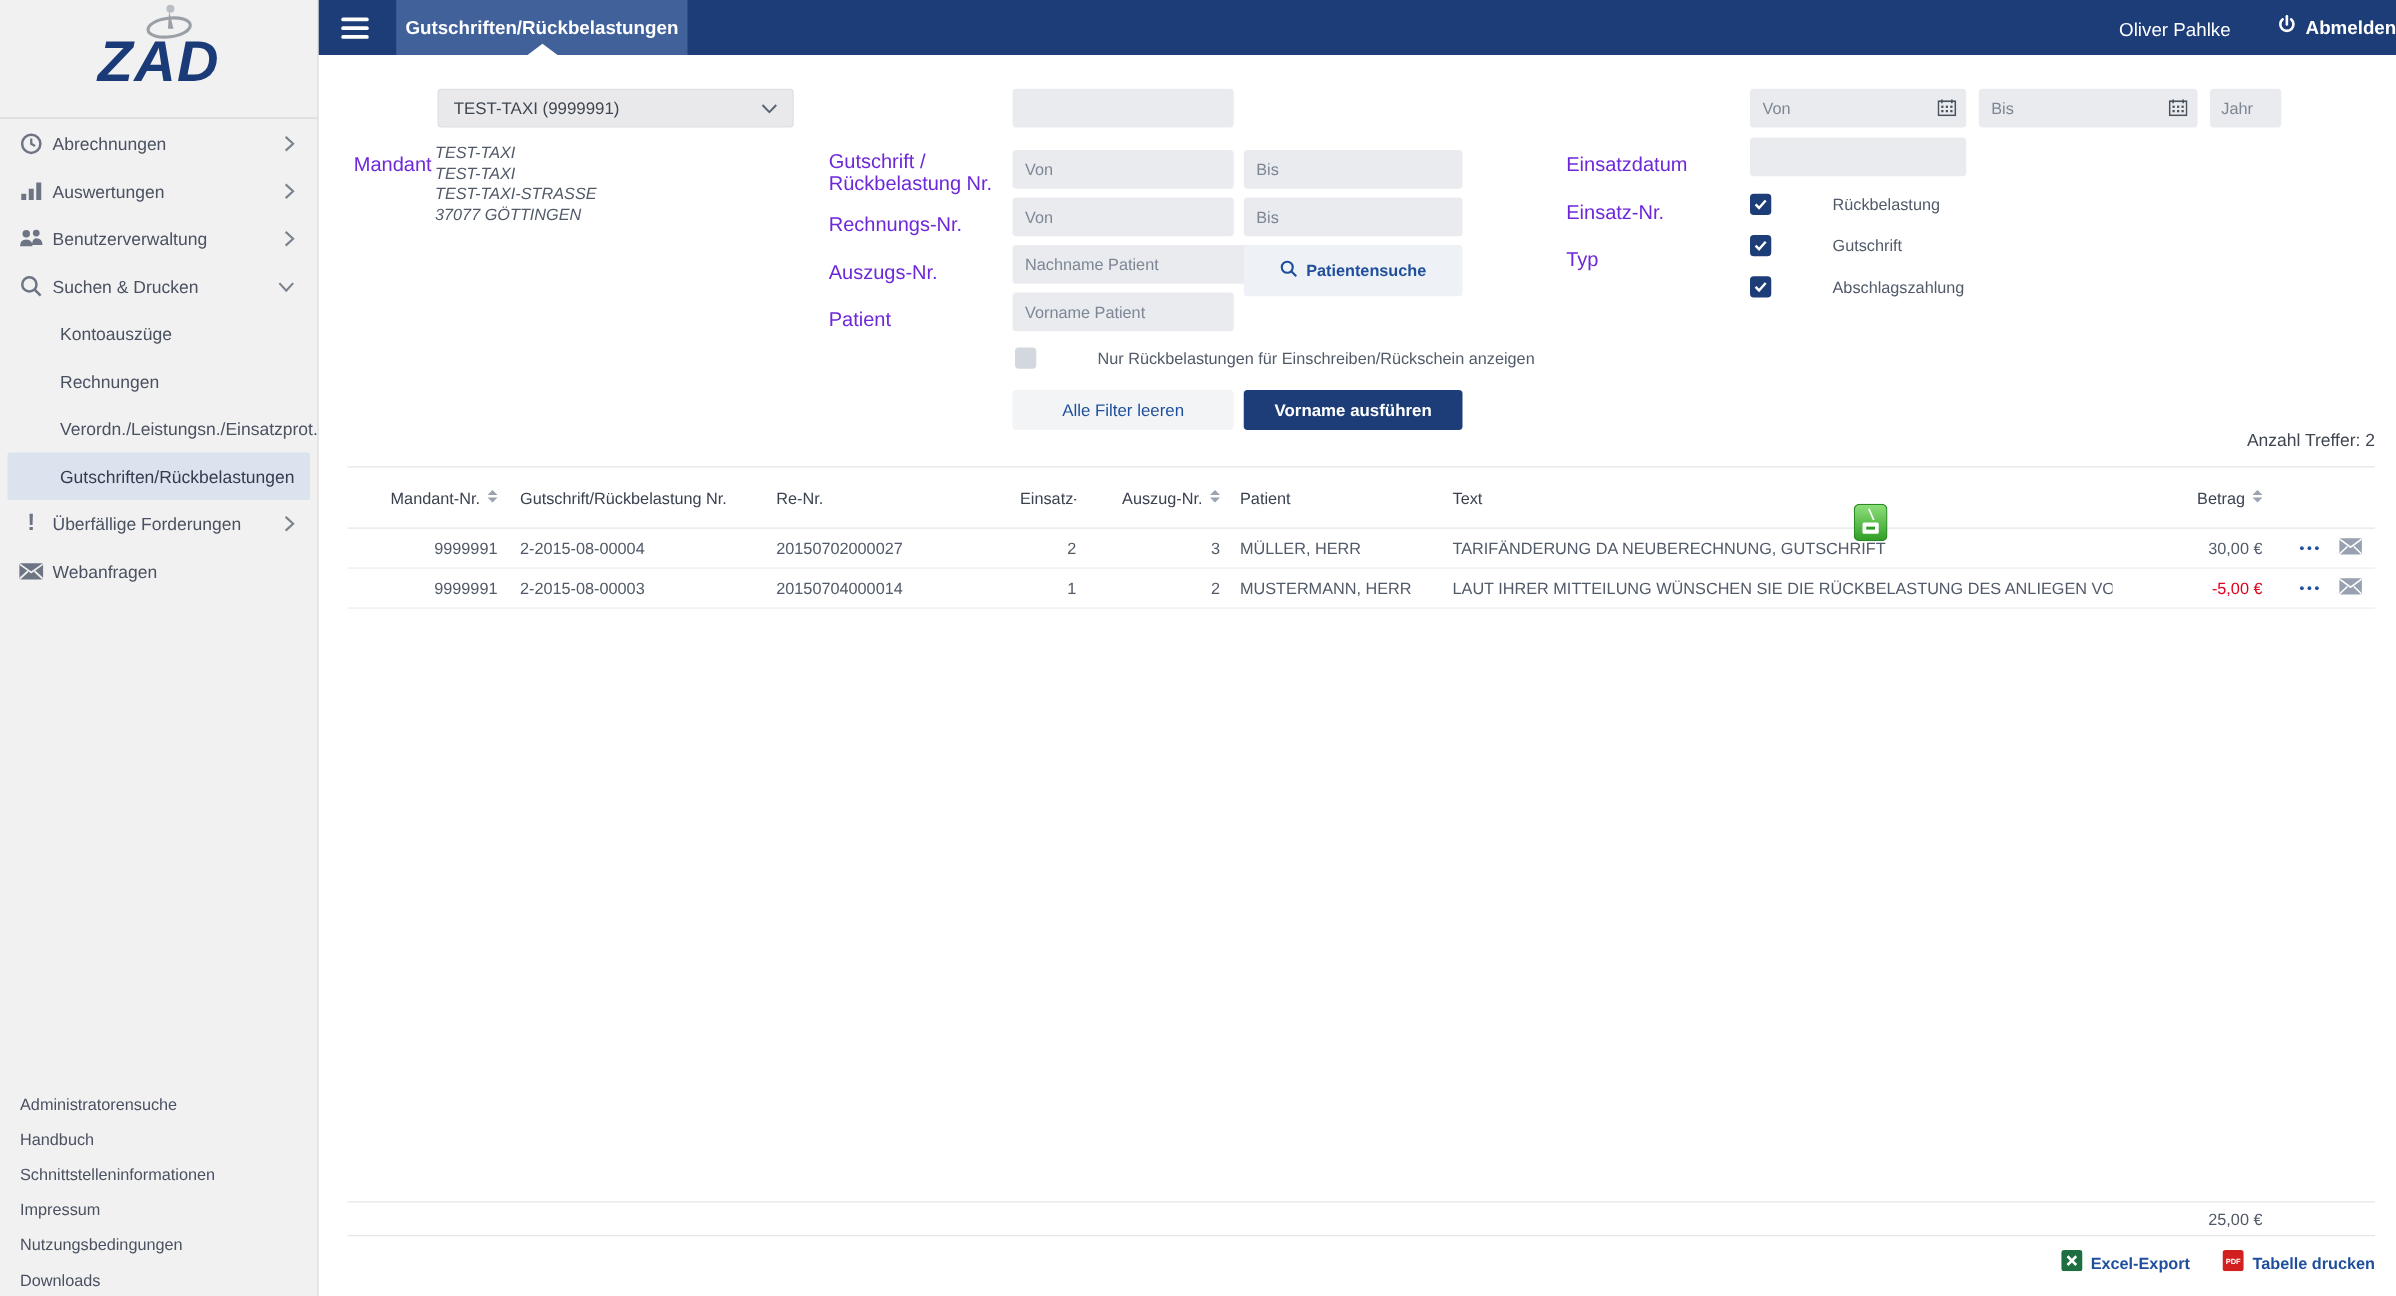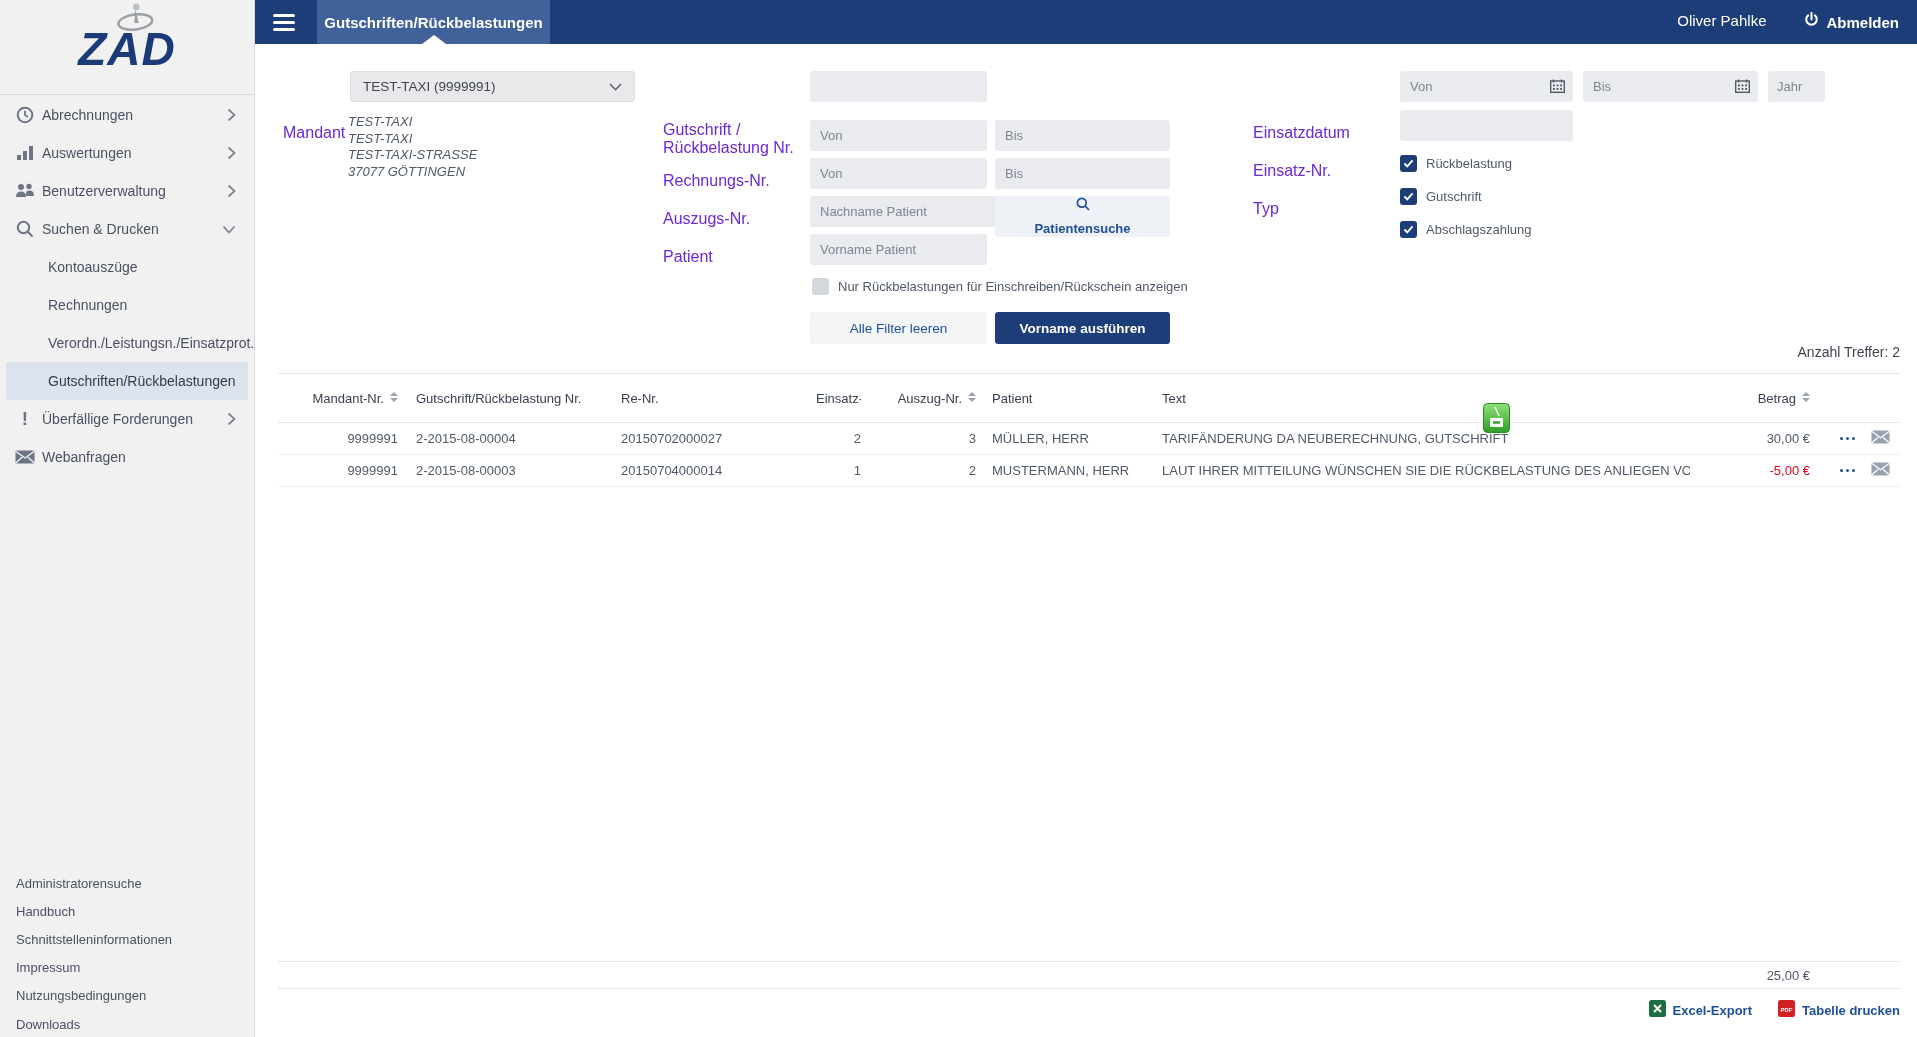--- a/index.html
+++ b/index.html
@@ -40,21 +40,21 @@
             background:#1c3d77; display:flex; align-items:center; }
   .burger { width:22px; height:17px; margin-left:18px; display:flex; flex-direction:column;
             justify-content:space-between; cursor:pointer; }
   .burger i { display:block; height:3px; background:#fff; border-radius:2px; }
   .toptab { position:relative; margin-left:22px; height:44px; width:233px; background:#41619b;
             display:flex; align-items:center; justify-content:center;
             color:#fff; font-size:15px; font-weight:bold; cursor:pointer; }
   .toptab .notch { position:absolute; bottom:0; left:50%; transform:translateX(-50%);
             width:0; height:0; border-left:12px solid transparent;
             border-right:12px solid transparent; border-bottom:9px solid #fff; }
-  .top-right { margin-left:auto; display:flex; align-items:flex-start; padding-right:18px; }
+  .top-right { margin-left:auto; display:flex; align-items:flex-end; }
   .username { color:#fff; font-size:15px; }
   .logout { display:flex; align-items:center; margin-left:38px; cursor:pointer; }
   .logout .llabel { color:#fff; font-size:15px; font-weight:bold; margin-left:7px; }
 
   
   .main { position:absolute; left:255px; top:44px; width:1662px; height:993px; background:#fff; }
   .flabel { position:absolute; font-size:16px; color:#6d28d9;margin-top:44px; }
   .inp { position:absolute; height:31px; background:#e9ebee; border:none; border-radius:3px;
          font-family:inherit; font-size:13px; color:#3f4650; padding:0 10px; outline:none; }
   .inp::placeholder { color:#7d8694; opacity:1; }
@@ -63,33 +63,33 @@
          font-family:inherit; font-size:13px; color:#3f4650; padding:0 28px 0 10px; outline:none; }
   .inp-wrap input::placeholder { color:#7d8694; opacity:1; }
   .inp-wrap .cal { position:absolute; right:8px; top:8px; }
 
   .select { position:absolute; left:95px; top:27px; width:285px; height:31px; background:#e9e9eb;
             border:1px solid #dddfe2; border-radius:3px; display:flex; align-items:center;
             padding:0 12px; font-size:13.5px; color:#3f4650; cursor:pointer; }
   .select .sel-chev { margin-left:auto; display:flex; }
   .address { position:absolute; left:93px; top:70px; font-size:13px; color:#515a68; line-height:16.5px;font-style:italic; }
 
-  .cbrow { position:absolute; display:flex; align-items:center; }
+  .cbrow { position:absolute; display:flex; align-items:center;gap:40px; }
   .cb { width:17px; height:17px; border-radius:3px; background:#1c3d77; display:flex;
         align-items:center; justify-content:center; cursor:pointer; flex:none; }
   .cb.un { background:#d3d8de; }
   .cbtext { margin-left:9px; font-size:13px; color:#515a68; }
 
   .btn { position:absolute; height:32px; border:none; border-radius:3px; font-family:inherit;
          font-size:13.5px; cursor:pointer; display:flex; align-items:center; justify-content:center; }
   .btn-light { background:#f3f4f6; color:#1f4f9c; }
   .btn-primary { background:#1c3d77; color:#fff; font-weight:bold; }
   .btn-search { position:absolute; height:41px; background:#eef1f6; border:none; border-radius:3px;
          color:#1f4f9c; font-family:inherit; font-size:13px; font-weight:bold; cursor:pointer;
-         display:flex; align-items:center; justify-content:center; gap:7px;flex-direction:column; }
+         display:flex; align-items:center; justify-content:center; gap:7px; }
 
   .count { position:absolute; right:17px; top:300px; font-size:14px; color:#3f4650; }
 
   
   .table { position:absolute; left:23px; right:17px; top:329px; }
   .trow { display:flex; align-items:center; }
   .thead { height:50px; border-top:1px solid #e4e6e9; border-bottom:1px solid #e4e6e9;
            font-size:13px; color:#3a4250; }
   .tr { height:32px; border-bottom:1px solid #eceef0; font-size:13px; color:#515a68; cursor:pointer; }
   .tspacer { height:474px; }

